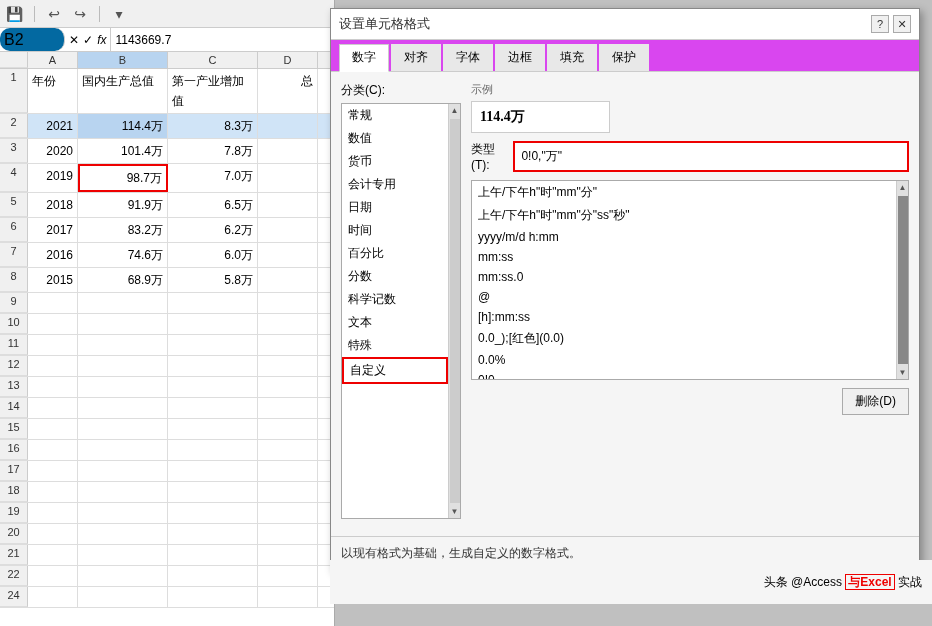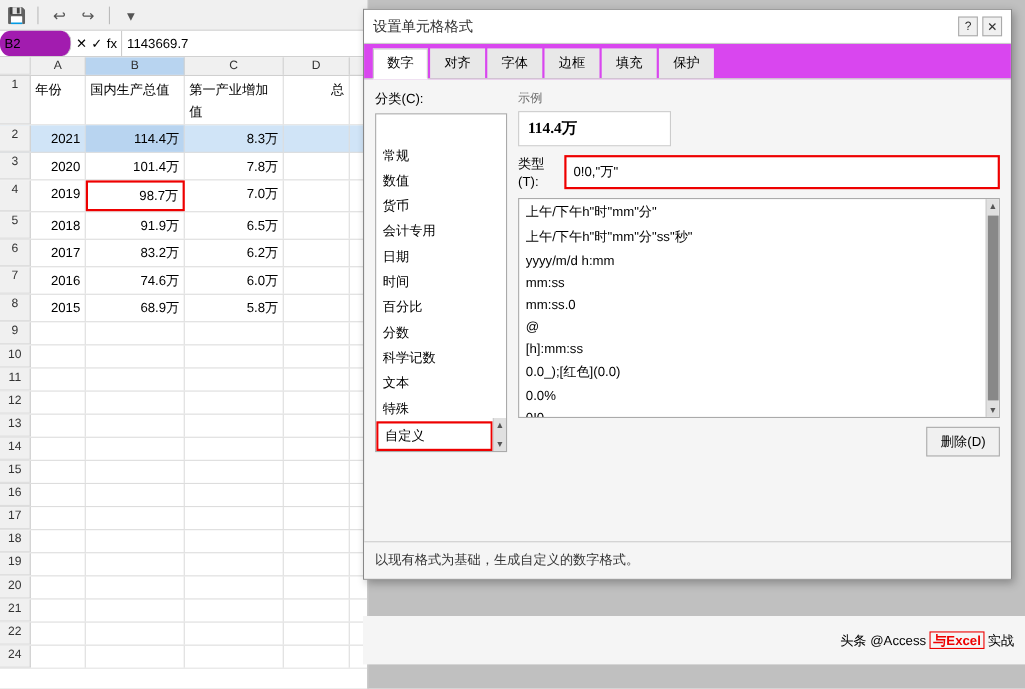--- a/index.html
+++ b/index.html
@@ -39,24 +39,24 @@
       background: #fff;
       border-bottom: 1px solid #ccc;
       display: flex;
       align-items: center;
     }
     .cell-ref {
       width: 65px;
       height: 100%;
       border-right: 1px solid #ccc;
       padding: 0 4px;
-      font-size: 12px;
-      display: flex;
-      align-items: center;
-      background: #a21caf;
+      font-size: 16px;
+      display: flex;
+      align-items: center;
+      background: #0369a1;
       border-radius: 10px;
     }
     .formula-icons {
       display: flex;
       align-items: center;
       padding: 0 4px;
       gap: 4px;
     }
     .formula-content {
       flex: 1;
@@ -273,20 +273,21 @@
       cursor: pointer;
     }
     
     
     .description-area {
       border-top: 1px solid #ccc;
       padding: 8px 10px;
       font-size: 12px;
       color: #333;
       background: #f5f5f5;
+      margin-top: 44px;
     }
     
     
     .watermark-area {
       position: absolute;
       bottom: 22px;
       right: 0;
       left: 330px;
       height: 44px;
       background: #f5f5f5;
@@ -344,21 +345,21 @@
     <span class="toolbar-icon">↪</span>
     <span class="toolbar-sep"></span>
     <span class="toolbar-icon">▾</span>
   </div>
 
   <div class="formula-bar">
     <div class="cell-ref">B2</div>
     <div class="formula-icons">
       <span style="font-size:12px;cursor:pointer;">✕</span>
       <span style="font-size:12px;cursor:pointer;">✓</span>
-      <span style="font-size:12px;cursor:pointer;">fx</span>
+      <span style="font-size:12px;cursor:pointer;font-style:italic;">fx</span>
     </div>
     <div class="formula-content">1143669.7</div>
   </div>
 
   <div class="grid-container">
 
     <div class="grid-header-row">
       <div class="row-header col-header" style="width:28px;"></div>
       <div class="col-header col-A">A</div>
       <div class="col-header col-B" style="background:#b8d4f0;">B</div>
@@ -562,21 +563,21 @@
     <div class="dialog-tab">字体</div>
     <div class="dialog-tab">边框</div>
     <div class="dialog-tab">填充</div>
     <div class="dialog-tab">保护</div>
   </div>
 
   <div class="dialog-body">
 
     <div class="category-panel">
       <div class="category-label">分类(C):</div>
-      <div class="list-with-scroll" style="height:308px;align-items:flex-end;">
+      <div class="list-with-scroll" style="height:416px;">
         <div class="list-inner">
           <div class="category-item">常规</div>
           <div class="category-item">数值</div>
           <div class="category-item">货币</div>
           <div class="category-item">会计专用</div>
           <div class="category-item">日期</div>
           <div class="category-item">时间</div>
           <div class="category-item">百分比</div>
           <div class="category-item">分数</div>
           <div class="category-item">科学记数</div>

